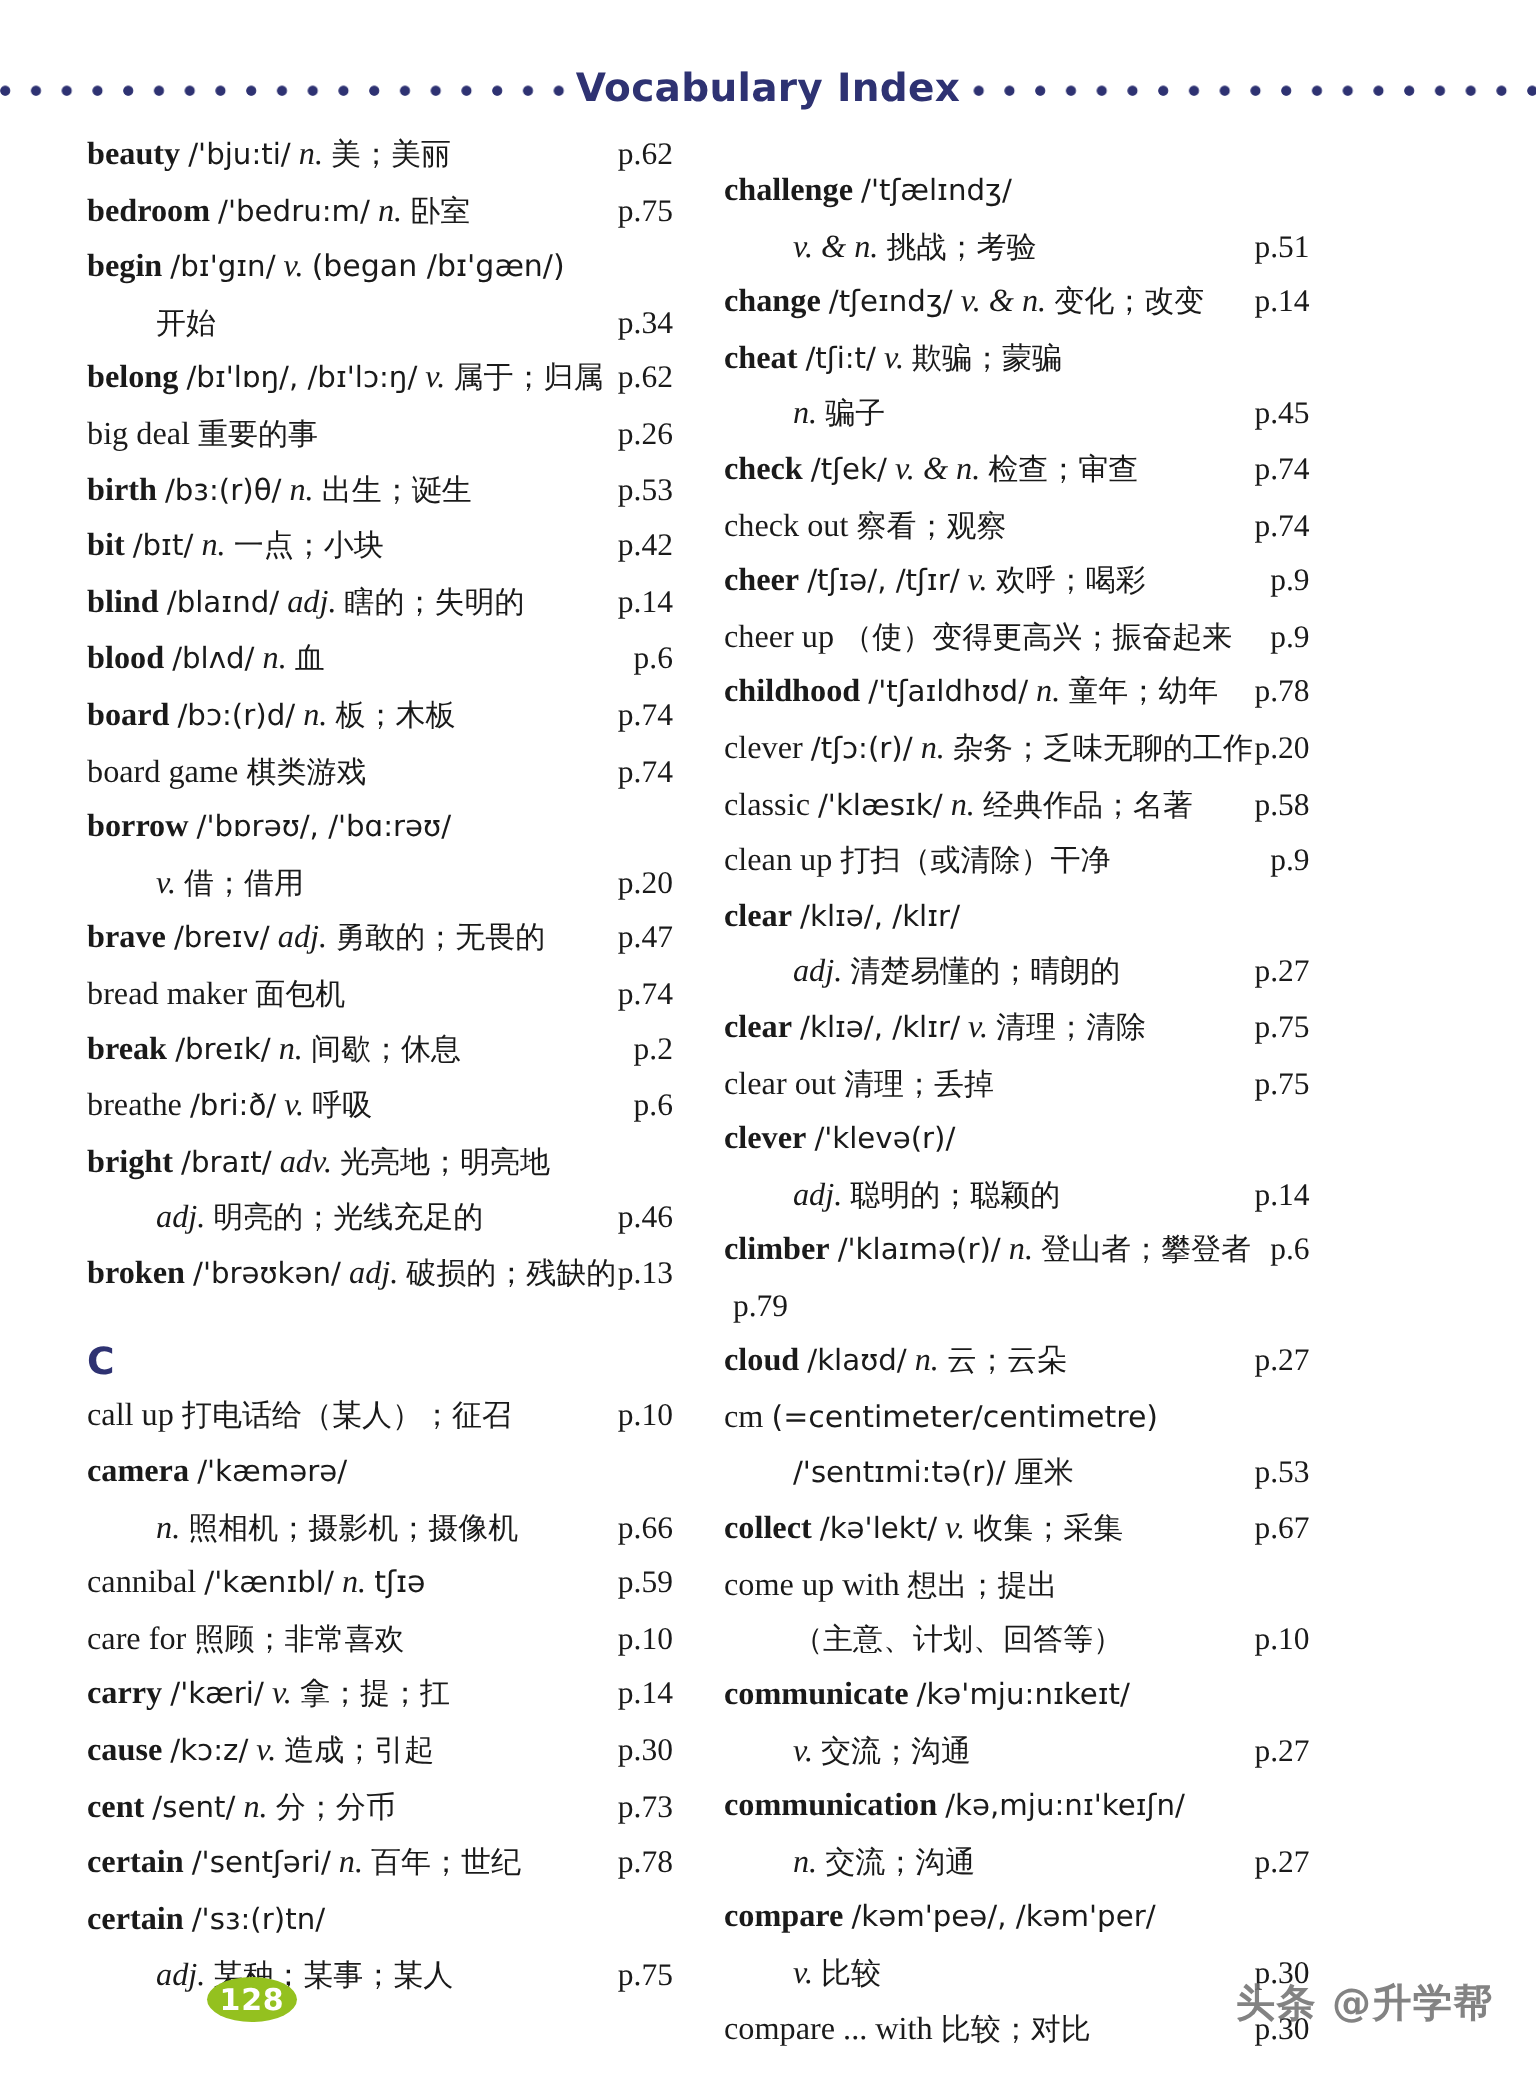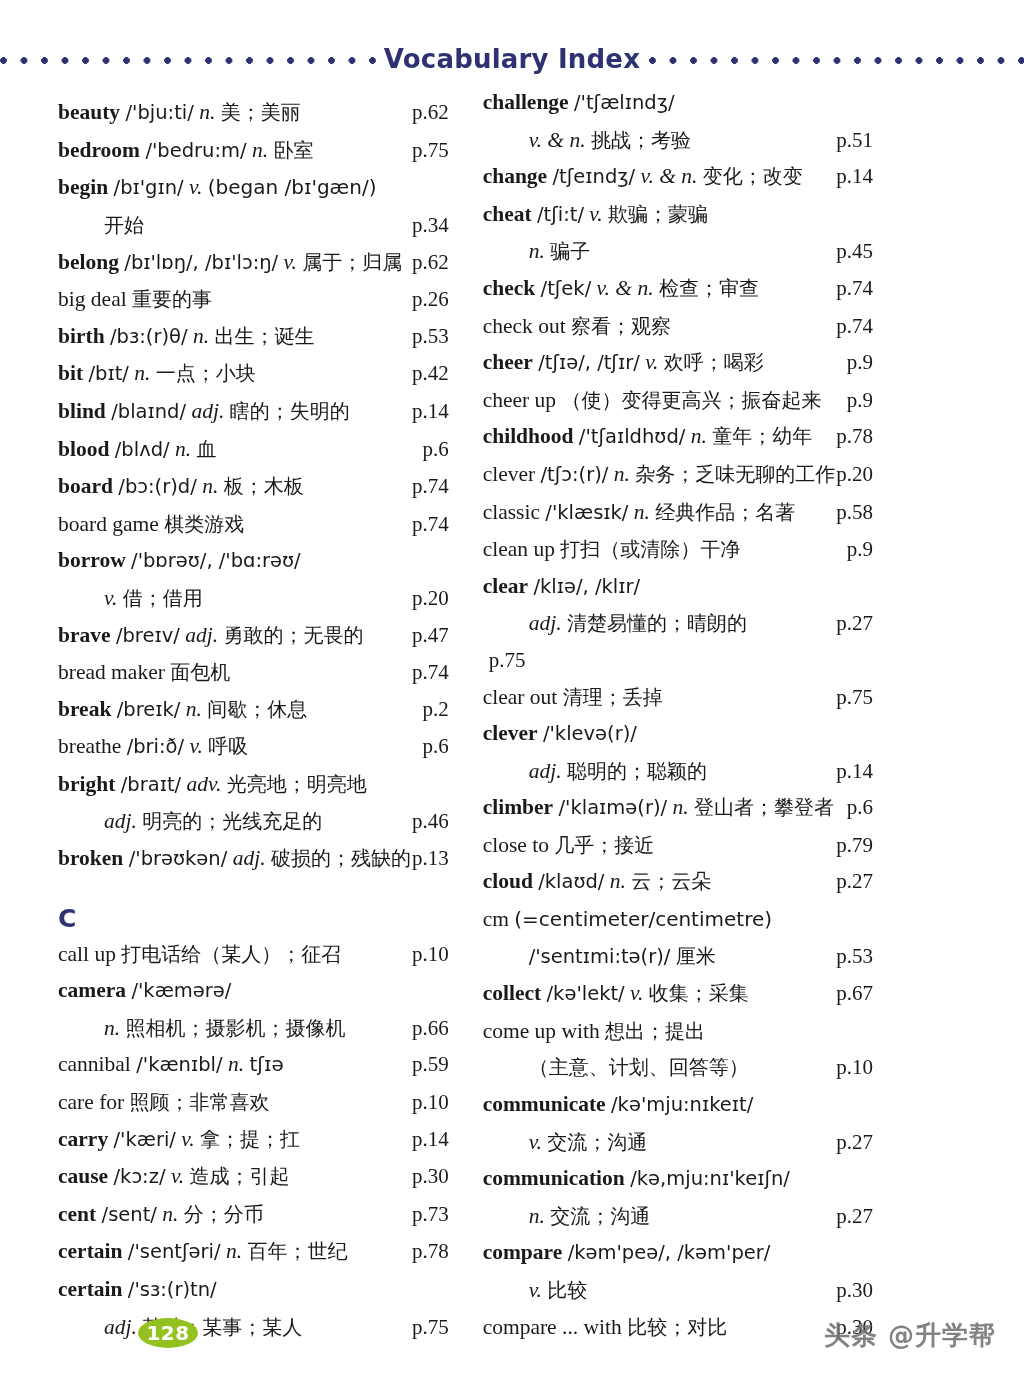--- a/index.html
+++ b/index.html
@@ -58,34 +58,34 @@
     white-space: nowrap;
   }
 
   
   .columns {
     position: absolute;
     top: 84px;
     left: 0;
     width: 862px;
     display: flex;
-    align-items: flex-end;
   }
   .column {
     box-sizing: border-box;
   }
   .col-left {
     width: 512px;
     padding-left: 58px;
     padding-right: 12px;
   }
   .col-right {
     width: 512px;
     padding-left: 22px;
     padding-right: 32px;
+    margin-top: 24px;
   }
 
   
   .entry {
     display: flex;
     align-items: baseline;
     justify-content: space-between;
     font-size: 21.5px;
     line-height: 36.6px;
     white-space: nowrap;
@@ -371,40 +371,40 @@
         </div>
         <div class="entry">
           <span class="entry-text"><span class="hw">clear</span> <span class="ipa">/klɪə/, /klɪr/</span> </span>
           <span class="entry-page pg"></span>
         </div>
         <div class="entry cont">
           <span class="entry-text"><span class="pos">adj.</span> <span class="cn">清楚易懂的；晴朗的</span></span>
           <span class="entry-page pg">p.27</span>
         </div>
         <div class="entry">
+          <span class="entry-text"><span class="hw">clear</span> <span class="ipa">/klɪə/, /klɪr/</span> <span class="pos">v.</span> <span class="cn">清理；清除</span></span>
           <span class="entry-page pg">p.75</span>
         </div>
         <div class="entry">
           <span class="entry-text"><span class="hw-plain">clear out</span> <span class="cn">清理；丢掉</span></span>
           <span class="entry-page pg">p.75</span>
         </div>
         <div class="entry">
           <span class="entry-text"><span class="hw">clever</span> <span class="ipa">/'klevə(r)/</span> </span>
           <span class="entry-page pg"></span>
         </div>
         <div class="entry cont">
           <span class="entry-text"><span class="pos">adj.</span> <span class="cn">聪明的；聪颖的</span></span>
           <span class="entry-page pg">p.14</span>
         </div>
         <div class="entry tight">
           <span class="entry-text"><span class="hw">climber</span> <span class="ipa">/'klaɪmə(r)/</span> <span class="pos">n.</span> <span class="cn">登山者；攀登者</span></span>
           <span class="entry-page pg">p.6</span>
         </div>
         <div class="entry">
-          <span class="entry-text"><span class="hw-plain">close to</span> <span class="cn">几乎；接近</span></span>
           <span class="entry-page pg">p.79</span>
         </div>
         <div class="entry">
           <span class="entry-text"><span class="hw">cloud</span> <span class="ipa">/klaʊd/</span> <span class="pos">n.</span> <span class="cn">云；云朵</span></span>
           <span class="entry-page pg">p.27</span>
         </div>
         <div class="entry">
           <span class="entry-text"><span class="hw-plain">cm</span> <span class="cn">(=centimeter/centimetre)</span></span>
           <span class="entry-page pg"></span>
         </div>

